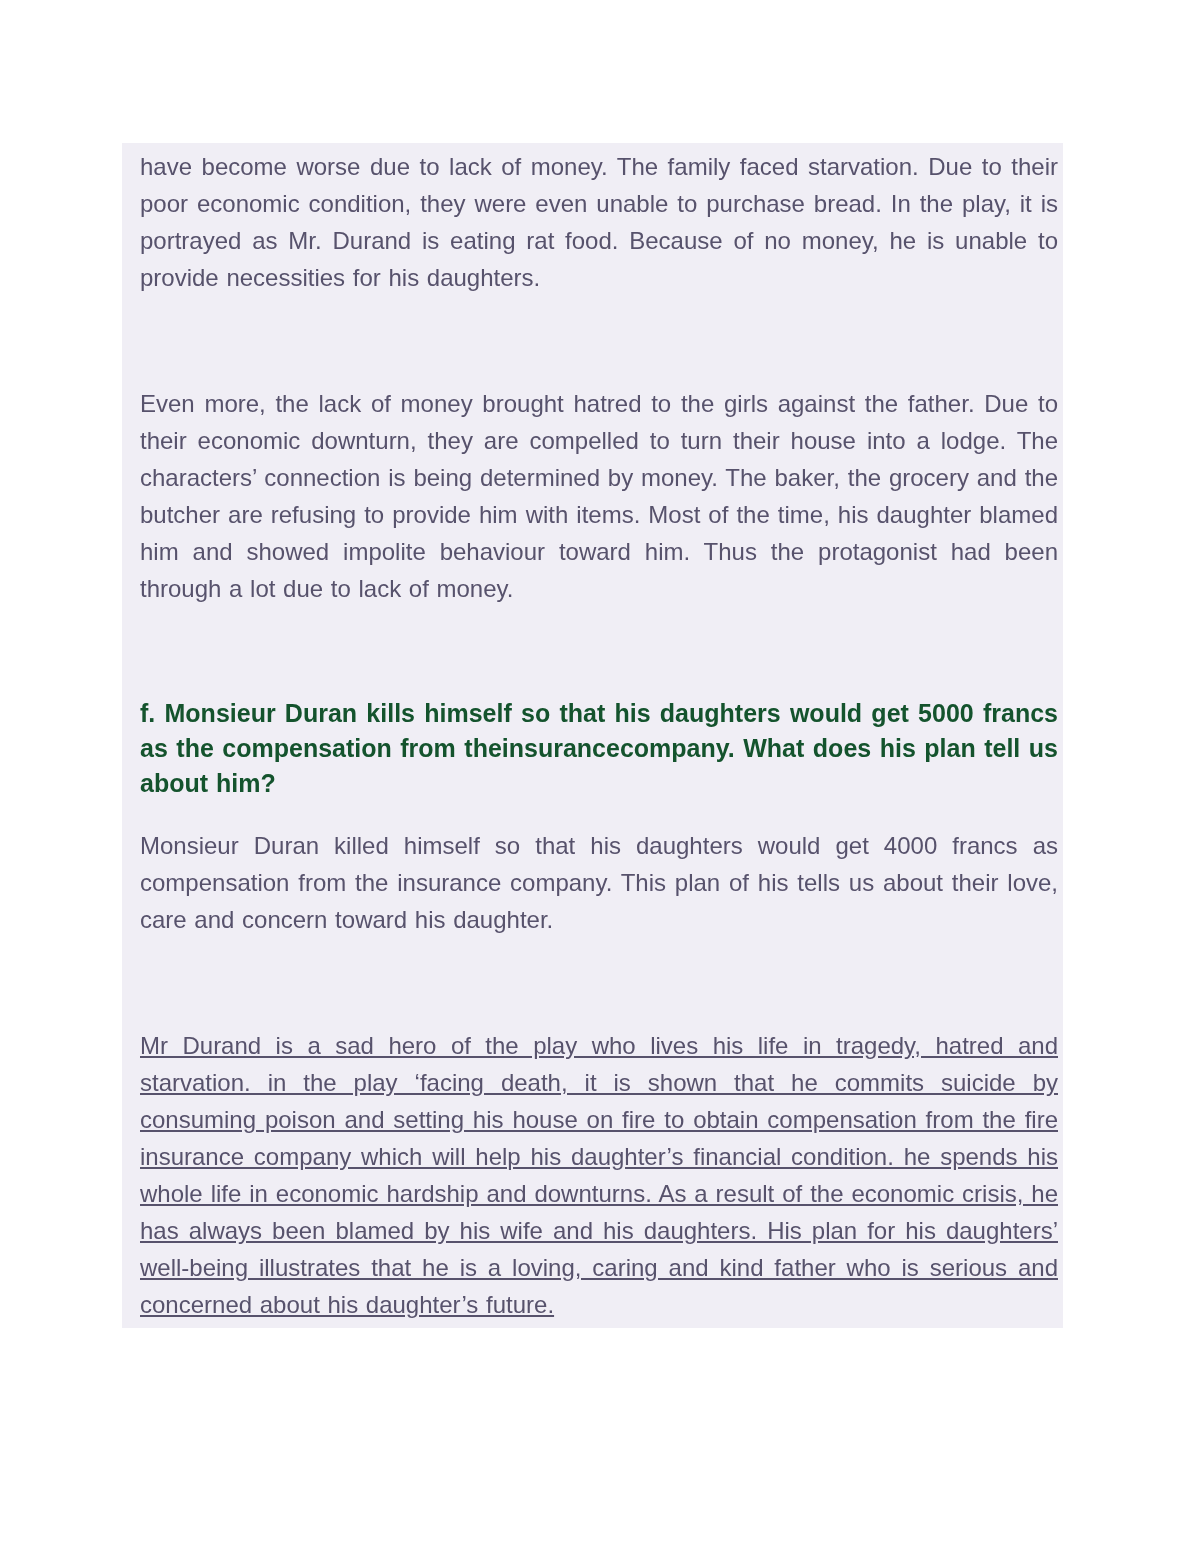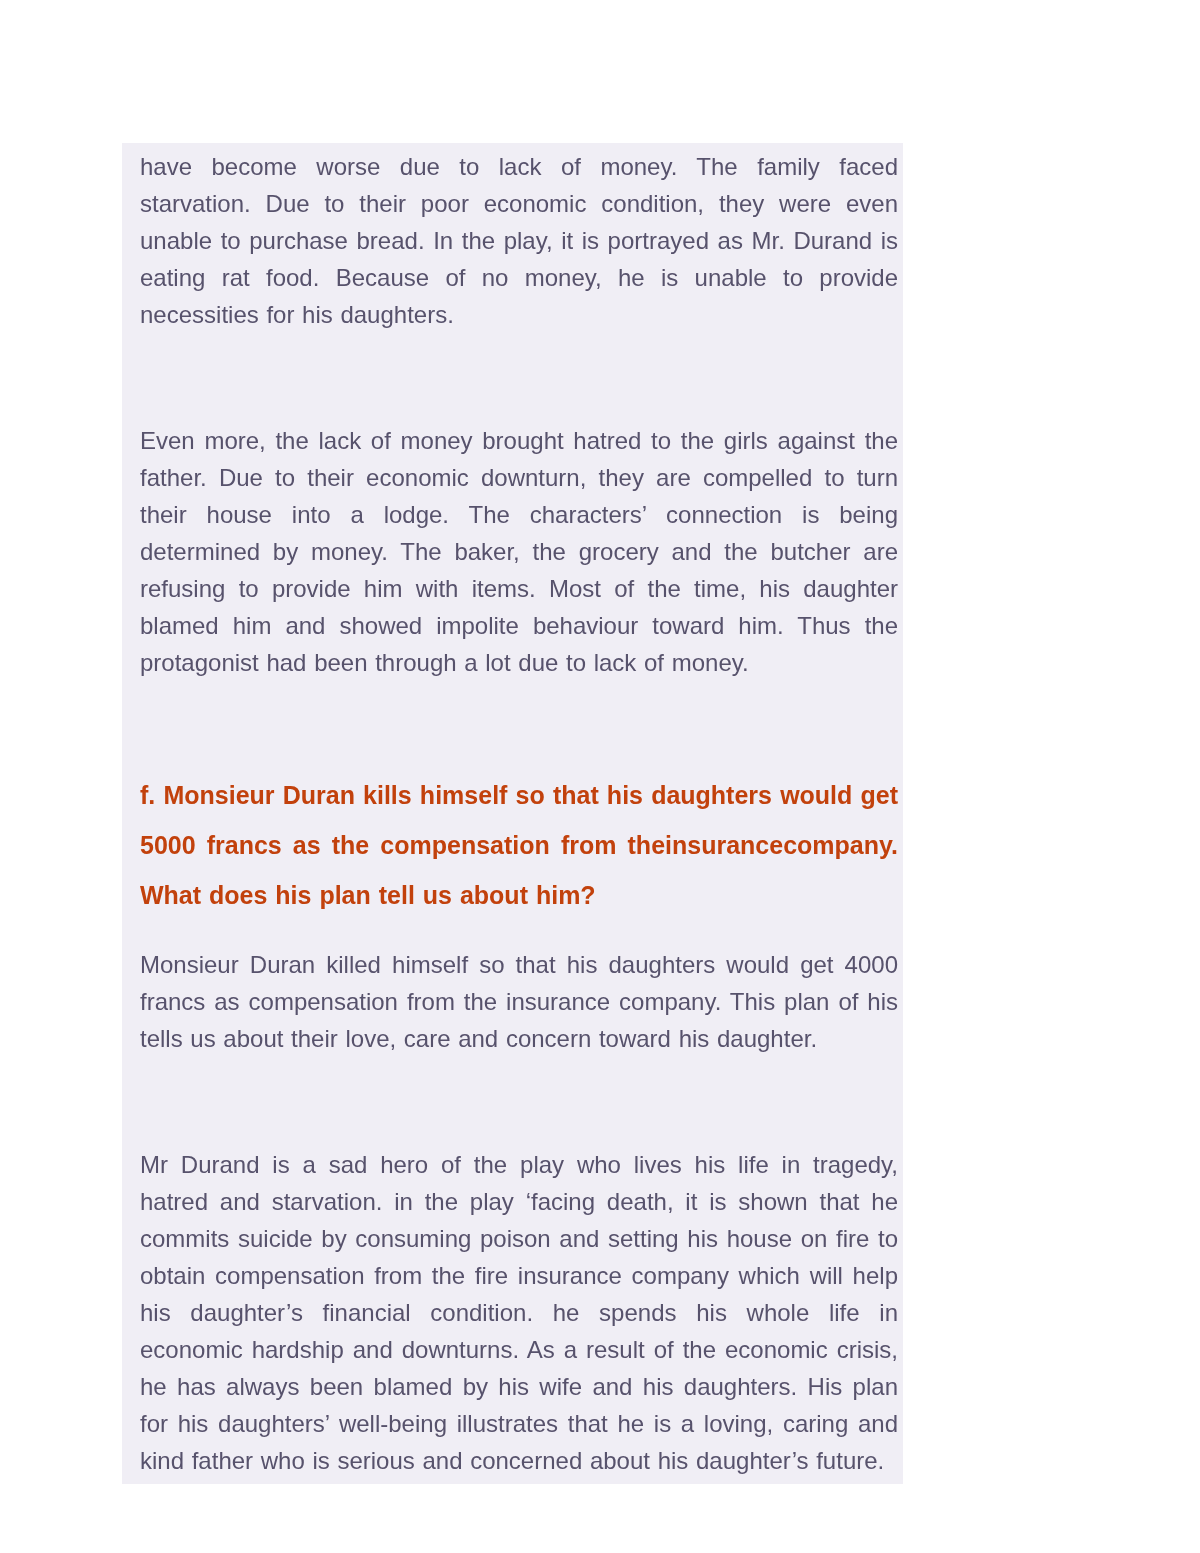--- a/index.html
+++ b/index.html
@@ -13,38 +13,38 @@
     position: relative;
     width: 1200px;
     height: 1553px;
     background: #ffffff;
     overflow: hidden;
   }
   .content-block {
     position: absolute;
     left: 122px;
     top: 143px;
-    width: 781px;
+    width: 941px;
     background: #f0eef5;
     padding: 5px 5px 5px 18px;
   }
   .para {
     font-size: 24px;
     line-height: 37px;
     color: #57526c;
     text-align: justify;
     margin: 0 0 89px 0;
     word-spacing: 1px;
   }
-  .para.tight { margin-bottom: 0; }
+  .para.tight { margin-bottom: 0; text-decoration: underline; }
   .question {
     font-size: 25px;
     font-weight: bold;
-    line-height: 50px;
-    color: #c2410c;
+    line-height: 35px;
+    color: #14532d;
     text-align: justify;
     margin: 0 0 26px 0;
     word-spacing: 1px;
   }
 </style>
 </head>
 <body>
 
 <div class="page">
   <div class="content-block">

